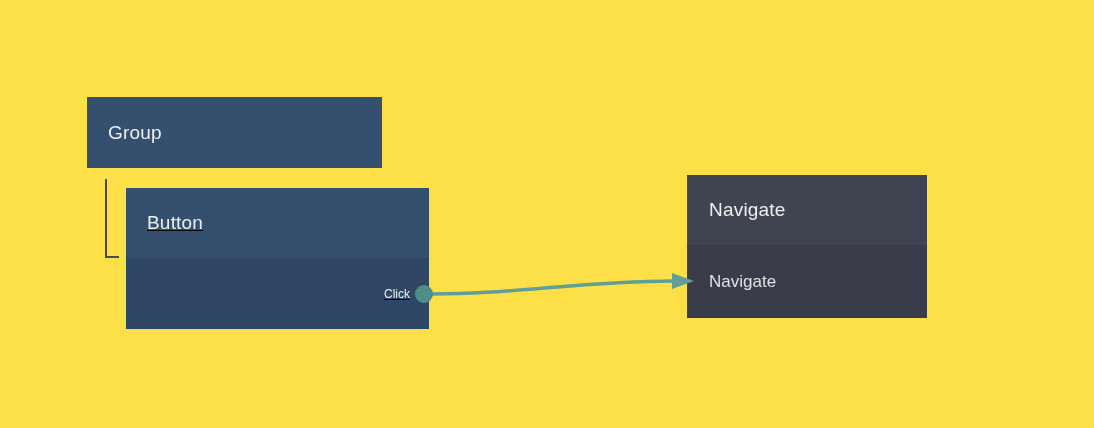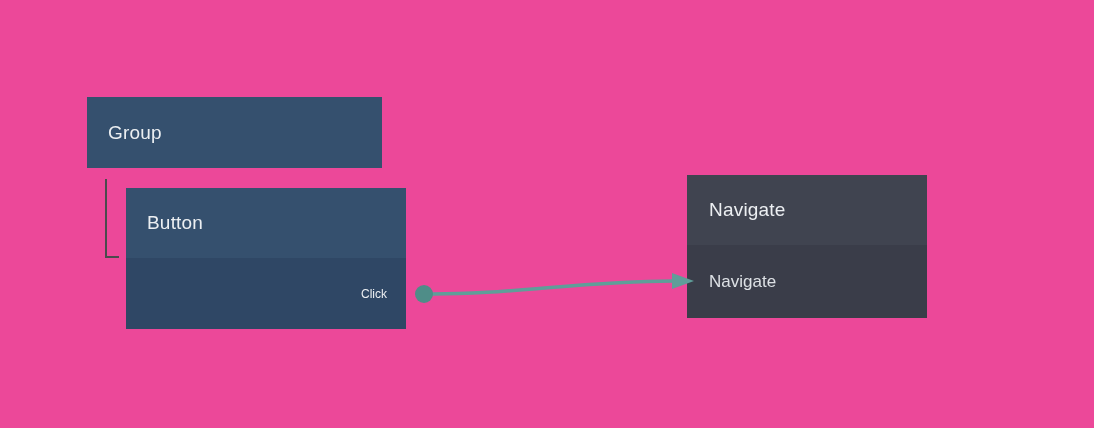--- a/index.html
+++ b/index.html
@@ -29,21 +29,21 @@
   .node-row {
     display: flex;
     align-items: center;
   }
 
   
   .group-node { left: 87px; top: 97px; width: 295px; height: 71px; }
   .group-node .node-header { height: 71px; }
 
   
-  .button-node { left: 126px; top: 188px; width: 280px; height: 141px; }
+  .button-node { left: 126px; top: 188px; width: 303px; height: 141px; text-decoration: underline; }
   .button-node .node-header { height: 70px; }
   .button-node .output-row {
     height: 71px;
     justify-content: flex-end;
     padding-right: 19px;
     font-size: 12px;
   }
 
   
   .navigate-node { left: 687px; top: 175px; width: 240px; height: 143px; }
@@ -60,21 +60,21 @@
     width: 1094px;
     height: 428px;
     z-index: 5;
     pointer-events: none;
   }
   .wire-layer .hit { pointer-events: all; }
 </style>
 </head>
 <body>
 
-<div class="canvas" style="background-color: #ec4899;">
+<div class="canvas" style="background-color: #fde047;">
 
   <div class="node group-node">
     <div class="node-header" style="background-color: rgb(53, 80, 110);">
       <span style="color: rgb(236, 239, 242);">Group</span>
     </div>
   </div>
 
   <div class="node button-node">
     <div class="node-header" style="background-color: rgb(53, 80, 110);">
       <span style="color: rgb(236, 239, 242);">Button</span>

